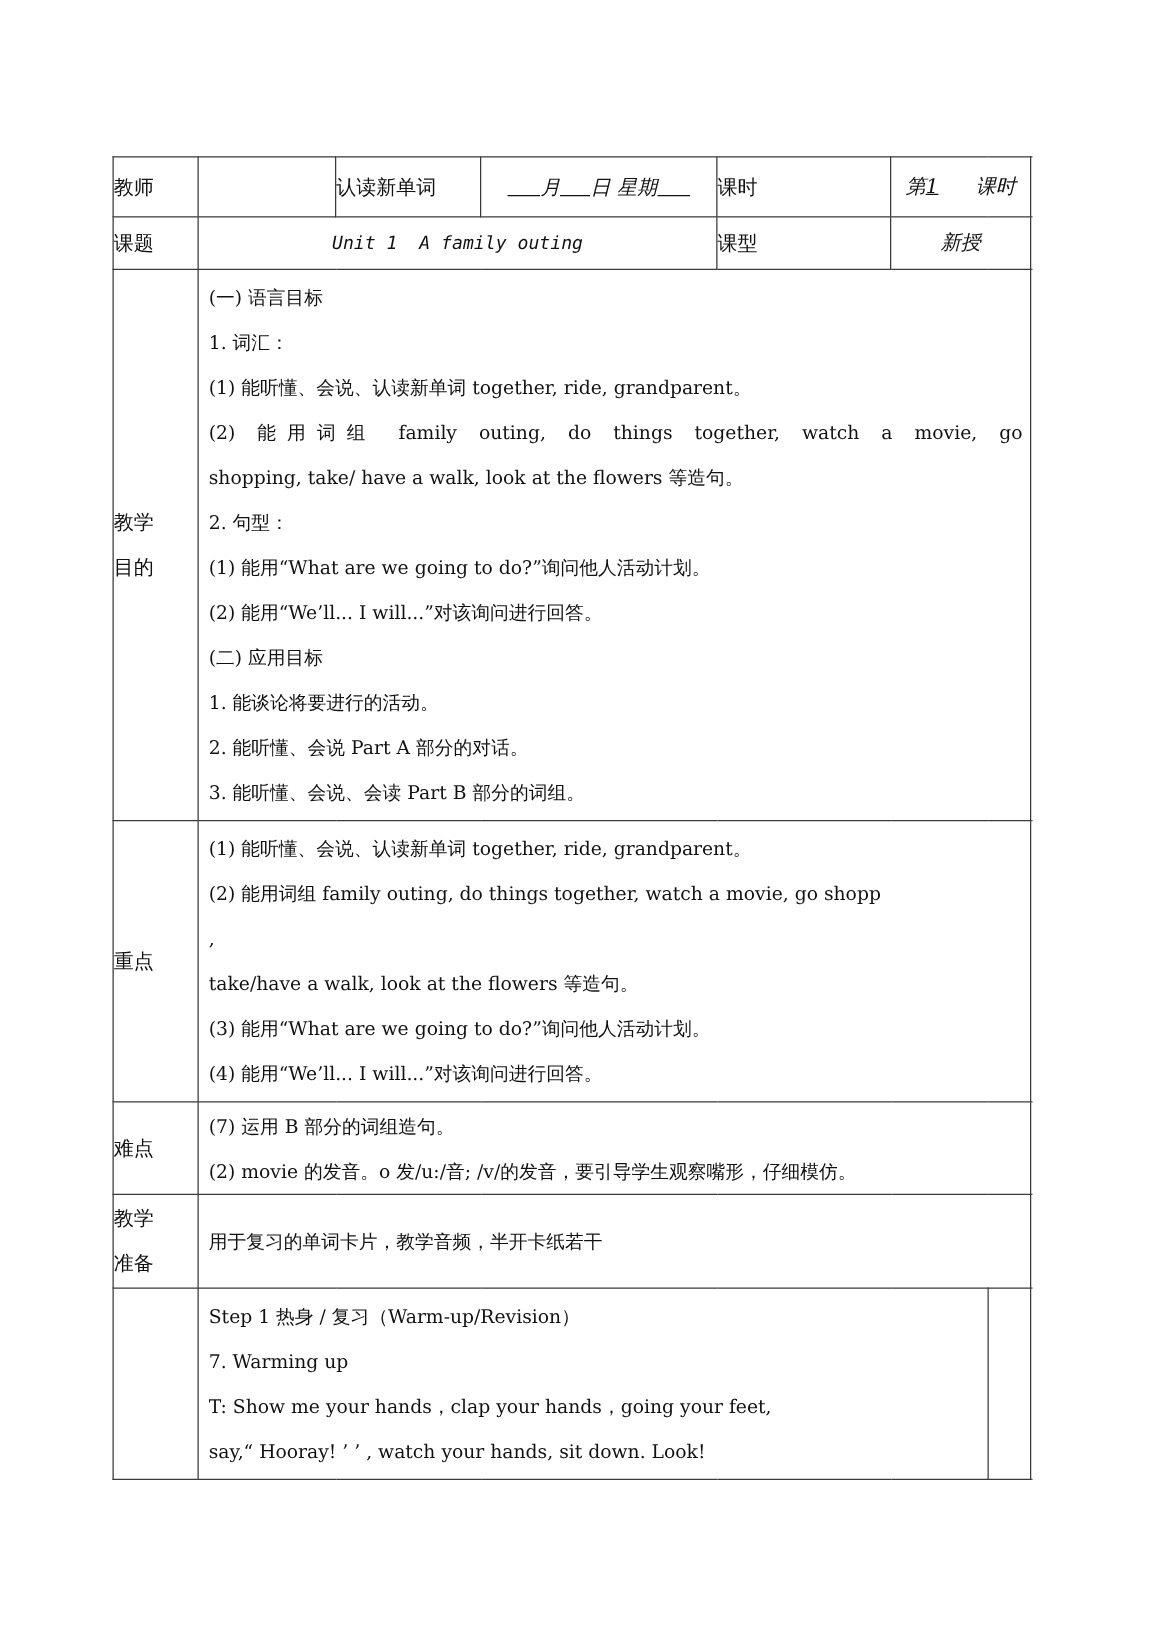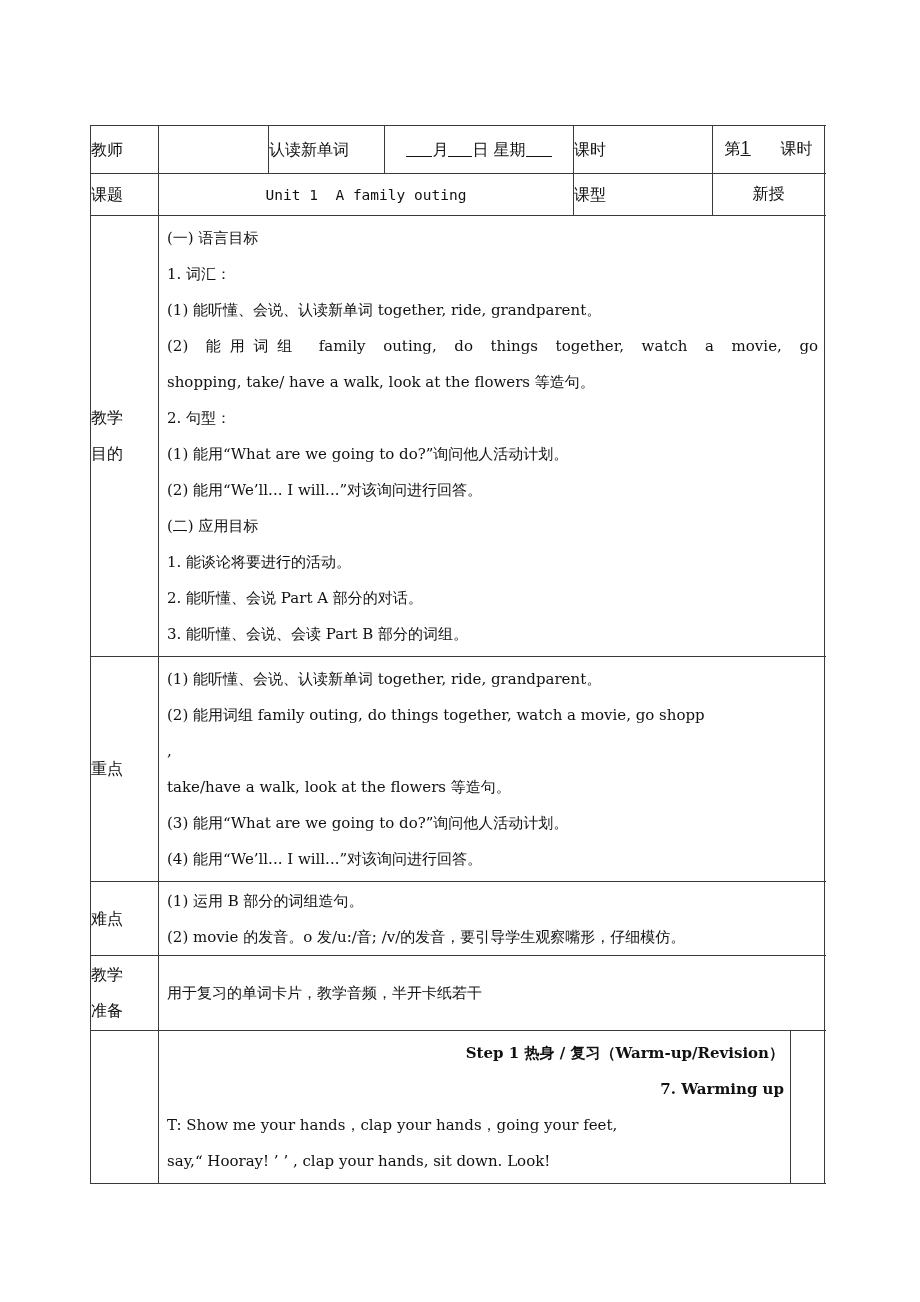--- a/index.html
+++ b/index.html
@@ -1,25 +1,25 @@
 <!DOCTYPE html>
 <html><head>
 <meta charset="utf-8">
 <style>
   html, body { margin: 0; padding: 0; background: #ffffff; }
   body { width: 920px; height: 1302px; position: relative; font-family: "DejaVu Serif", "Liberation Serif", serif; color: #111; }
   .page { position: absolute; left: 0; top: 0; width: 920px; height: 1302px; }
   table.plan { position: absolute; left: 90px; top: 125px; border-collapse: collapse; table-layout: fixed; width: 734px; }
   table.plan td { border: 1.5px solid #3a3a3a; padding: 0; vertical-align: middle; font-size: 16px; }
   .label { text-align: left; line-height: 36px; }
-  .center { text-align: center; }
+  .center { text-align: center; font-style: italic; }
   .content { padding: 4px 6px 4px 8px !important; }
   .line { height: 36px; line-height: 36px; white-space: nowrap; overflow: hidden; font-size: 15px; }
   .line.justify { text-align: justify; text-align-last: justify; word-spacing: 4px; }
-  .bold { font-weight: bold; text-align: right; }
+  .bold { font-weight: normal; }
   .u { text-decoration: underline; }
   .mono-blank { display: inline-block; border-bottom: 1px solid #111; height: 18px; vertical-align: -2px; }
   .twoline { line-height: 36px; }
 </style>
 </head>
 <body>
 
 <div class="page">
   <table class="plan">
     <colgroup>
@@ -84,40 +84,40 @@
         <div class="line">,</div>
         <div class="line">take/have a walk, look at the flowers 等造句。</div>
         <div class="line">(3) 能用“What are we going to do?”询问他人活动计划。</div>
         <div class="line">(4) 能用“We’ll... I will...”对该询问进行回答。</div>
       </td>
     </tr>
 
     <tr style="height:74px">
       <td class="label">难点</td>
       <td colspan="7" class="content" style="padding-top:0 !important; padding-bottom:0 !important;">
-        <div class="line">(1) 运用 B 部分的词组造句。</div>
+        <div class="line">(7) 运用 B 部分的词组造句。</div>
         <div class="line">(2) movie 的发音。o 发/u:/音; /v/的发音，要引导学生观察嘴形，仔细模仿。</div>
       </td>
     </tr>
 
     <tr style="height:75px">
       <td class="label">
         <div class="twoline">教学</div>
         <div class="twoline">准备</div>
       </td>
       <td colspan="7" class="content">
         <div class="line">用于复习的单词卡片，教学音频，半开卡纸若干</div>
       </td>
     </tr>
 
     <tr style="height:145px">
       <td class="label"></td>
       <td colspan="5" class="content" style="vertical-align:top;">
         <div class="line bold">Step 1 热身 / 复习（Warm-up/Revision）</div>
         <div class="line bold">7. Warming up</div>
         <div class="line">T: Show me your hands，clap your hands，going your feet,</div>
-        <div class="line">say,“ Hooray! ’ ’  , clap your hands, sit down. Look!</div>
+        <div class="line">say,“ Hooray! ’ ’  , watch your hands, sit down. Look!</div>
       </td>
       <td colspan="2"></td>
     </tr>
   </tbody>
     </table>
 </div>
 
 </body></html>

